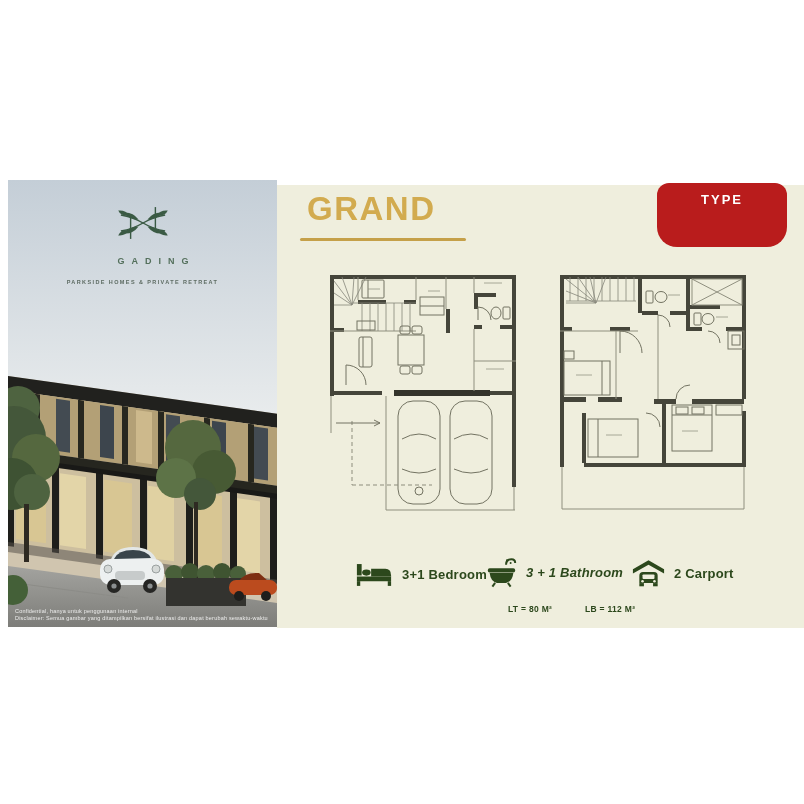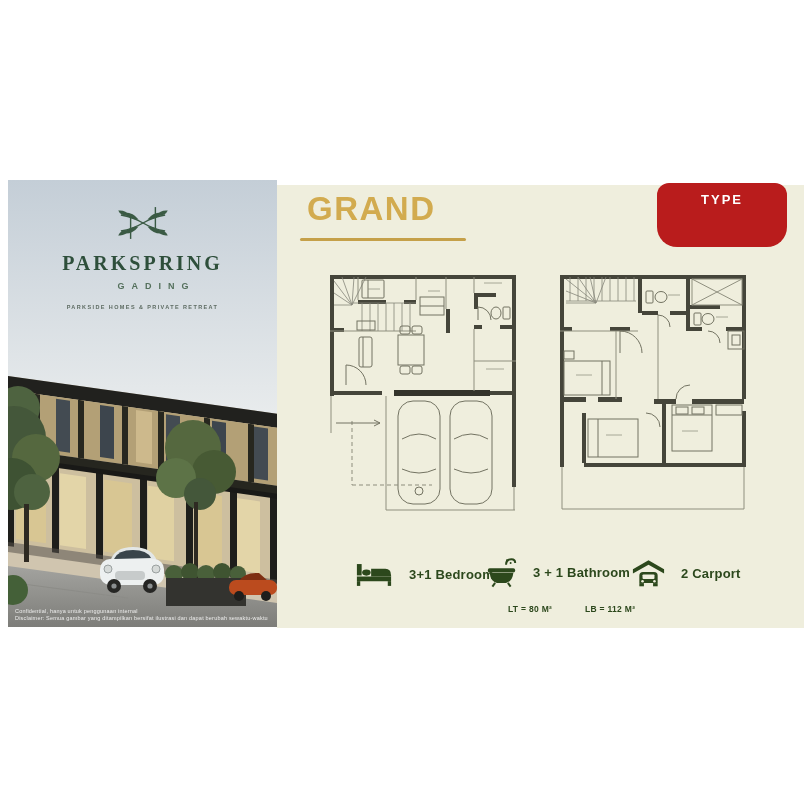--- a/index.html
+++ b/index.html
@@ -22,23 +22,23 @@
   .grand-title{position:absolute;left:30px;top:5px;font-size:33px;font-weight:600;color:#d2ab4f;letter-spacing:1.5px;}
   .grand-underline{position:absolute;left:23px;top:53px;width:166px;height:3px;background:#c5a049;border-radius:2px;}
   .type-badge{position:absolute;left:380px;top:-2px;width:130px;height:64px;background:#b91c1c;
     border-radius:12px 12px 20px 20px;color:#ffffff;text-align:center;}
   .type-badge .t1{font-size:13px;font-weight:700;letter-spacing:2px;margin-top:9px;}
   .type-badge .t2{font-size:27px;font-weight:700;letter-spacing:1px;margin-top:0px;}
 
   .plan{position:absolute;top:88px;width:190px;height:240px;}
   .plan.p1{left:51px;} .plan.p2{left:281px;}
 
-  .amenity{position:absolute;display:flex;align-items:center;gap:16px;}
+  .amenity{position:absolute;display:flex;align-items:center;gap:9px;}
   .amenity .lbl{font-size:13px;font-weight:700;color:#2c481c;letter-spacing:.2px;white-space:nowrap;}
-  .a1{left:78px;top:376px;} .a2{left:209px;top:371px;} .a3{left:355px;top:374px;}
+  .a1{left:78px;top:376px;} .a2{left:209px;top:371px;font-style:italic;} .a3{left:355px;top:374px;}
   .area-lbl{position:absolute;top:419px;font-size:8.5px;font-weight:700;color:#2c481c;letter-spacing:.3px;margin-left:40px;}
   .area-lt{left:191px;} .area-lb{left:268px;}
 </style>
 </head>
 <body>
 
 <div class="stage">
 
   <div class="photo-card">
     <svg class="scene" width="269" height="447" viewBox="0 0 269 447">
@@ -146,21 +146,20 @@
 
     <div class="logo-block">
       <svg width="54" height="46" viewBox="0 0 60 52">
         <use href="#frond"></use>
         <use href="#frond" transform="translate(60,0) scale(-1,1)"></use>
         <use href="#frond" transform="translate(0,52) scale(1,-1)"></use>
         <use href="#frond" transform="translate(60,52) scale(-1,-1)"></use>
         <path d="M16,44 V20" stroke="#3a5a44" stroke-width="1.6"></path>
         <path d="M44,8 v24" stroke="#3a5a44" stroke-width="1.6"></path>
       </svg>
-      <div class="brand-name">PARKSPRING</div>
       <div class="brand-sub">GADING</div>
       <div class="brand-tagline">PARKSIDE HOMES &amp; PRIVATE RETREAT</div>
     </div>
 
     <div class="photo-disclaimer">
       <div>Confidential, hanya untuk penggunaan internal</div>
       <div>Disclaimer: Semua gambar yang ditampilkan bersifat ilustrasi dan dapat berubah sewaktu-waktu</div>
     </div>
   </div>
 

